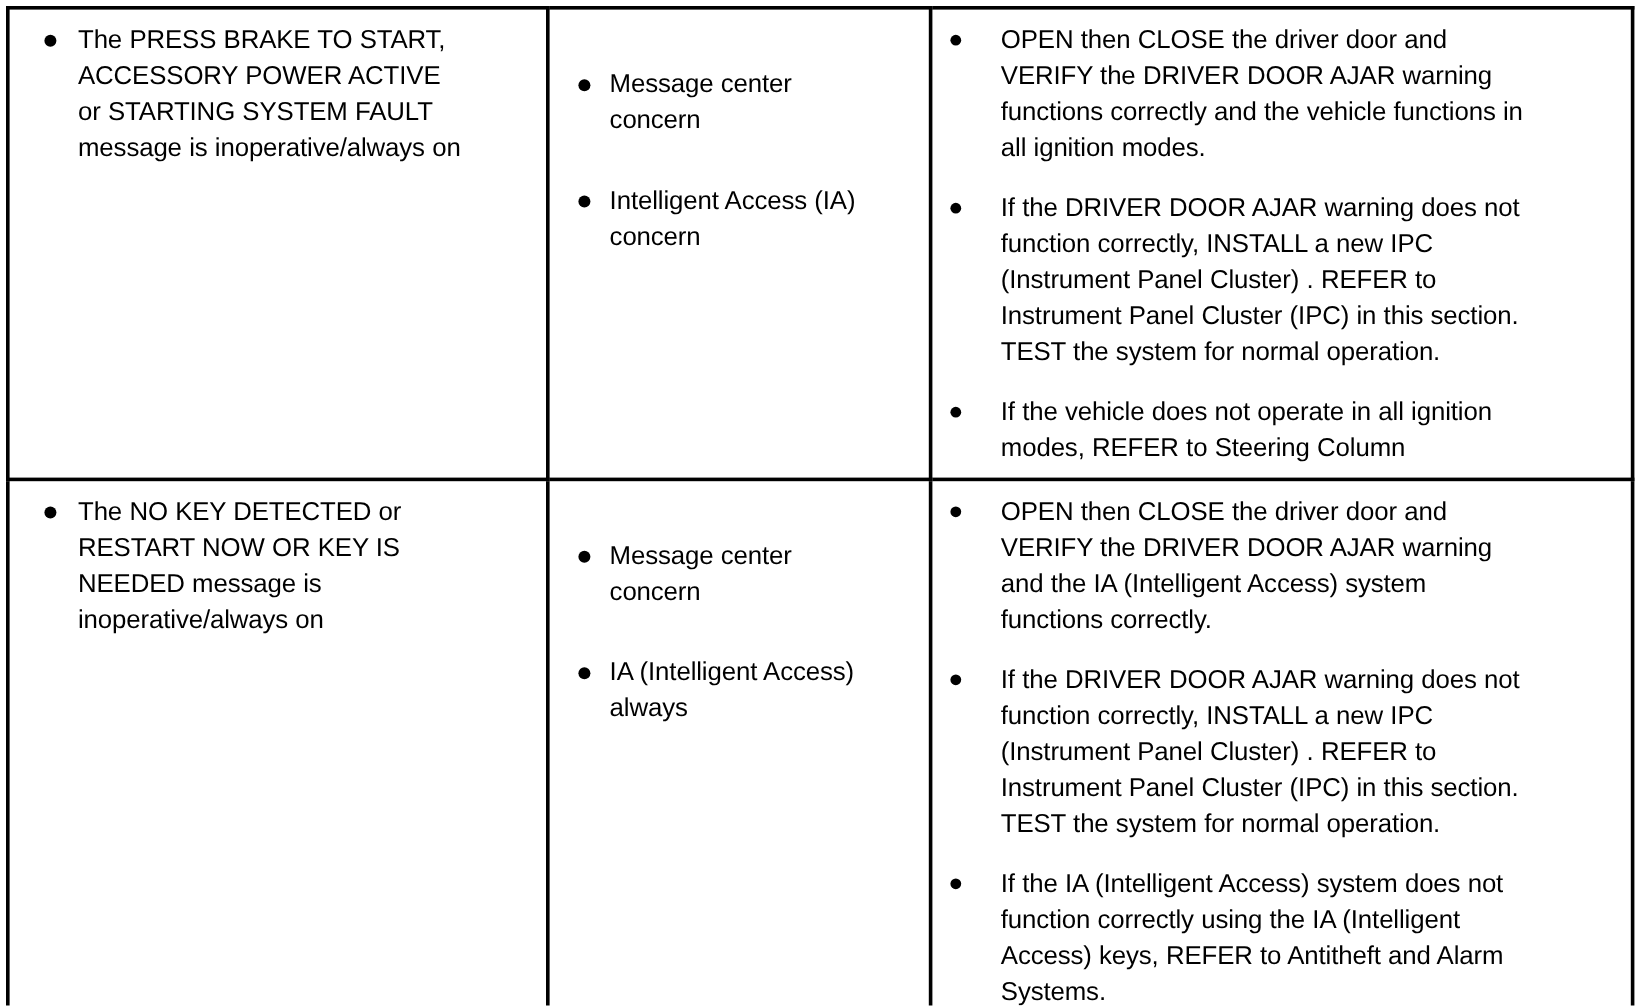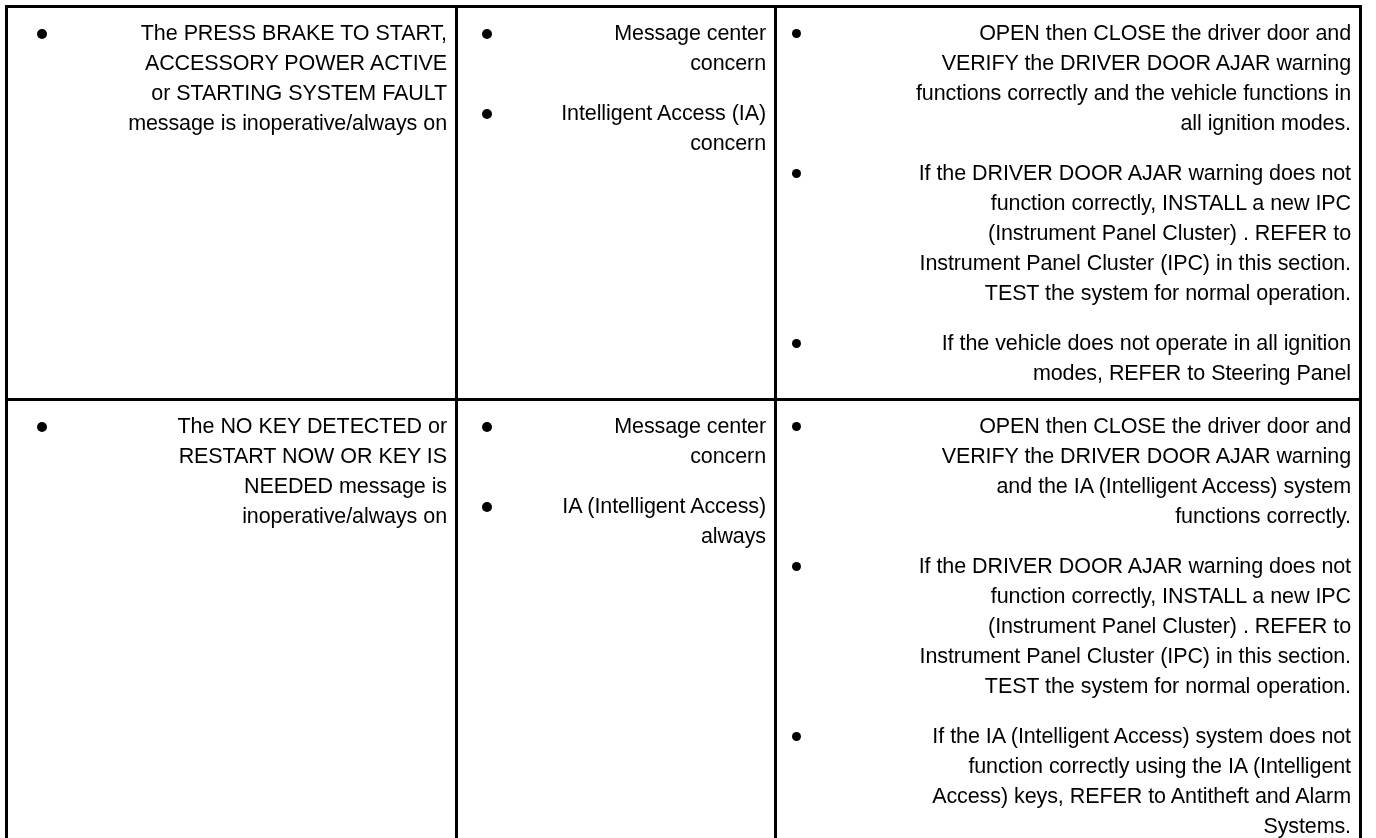--- a/index.html
+++ b/index.html
@@ -14,21 +14,20 @@
     width: 1376px;
     height: 838px;
     overflow: hidden;
   }
 
   .sheet {
     position: relative;
     width: 1376px;
     height: 592px;
     background: #ffffff;
-    text-align: right;
   }
 
   table.symptom-table {
     position: absolute;
     left: 5px;
     top: 5px;
     width: 1354px;
     height: 828px;
     border-collapse: collapse;
     table-layout: fixed;
@@ -81,20 +80,21 @@
     width: 10px;
     height: 10px;
     border-radius: 50%;
     background: #000000;
     display: block;
   }
 
   
   td.col-possible-cell ul.bullets > li {
     padding-left: 50px;
+    margin-top: 37px;
   }
   td.col-possible-cell ul.bullets > li .bullet-dot {
     left: 24px;
   }
 
   
   td.col-action-cell ul.bullets > li {
   }
   td.col-action-cell ul.bullets > li .bullet-dot {
     left: 15px;
@@ -168,21 +168,21 @@
                 <span class="bullet-dot"></span>
                 <span class="bullet-text">If the DRIVER DOOR AJAR warning does not
 function correctly, INSTALL a new IPC
 (Instrument Panel Cluster) . REFER to
 Instrument Panel Cluster (IPC) in this section.
 TEST the system for normal operation.</span>
               </li>
               <li>
                 <span class="bullet-dot"></span>
                 <span class="bullet-text">If the vehicle does not operate in all ignition
-modes, REFER to Steering Panel</span>
+modes, REFER to Steering Column</span>
               </li>
             </ul>
           </div>
         </td>
 
       </tr>
 
       <tr>
 
         <td class="col-condition-cell">

